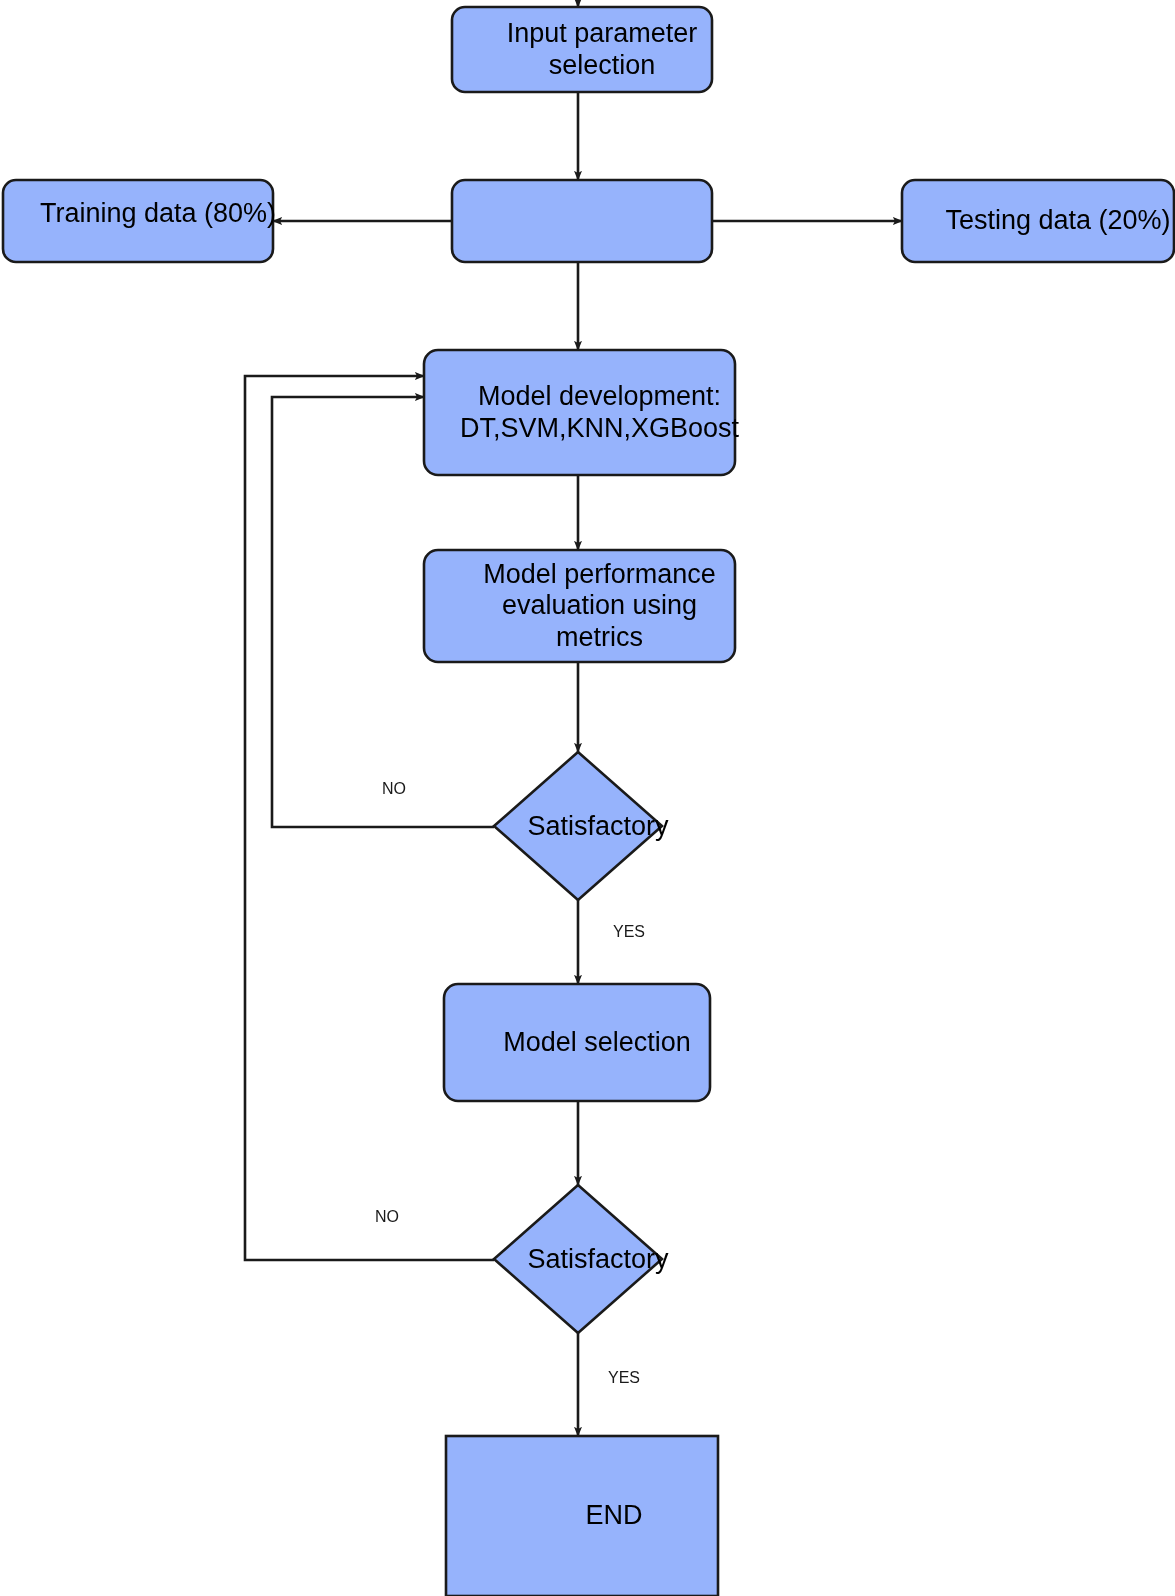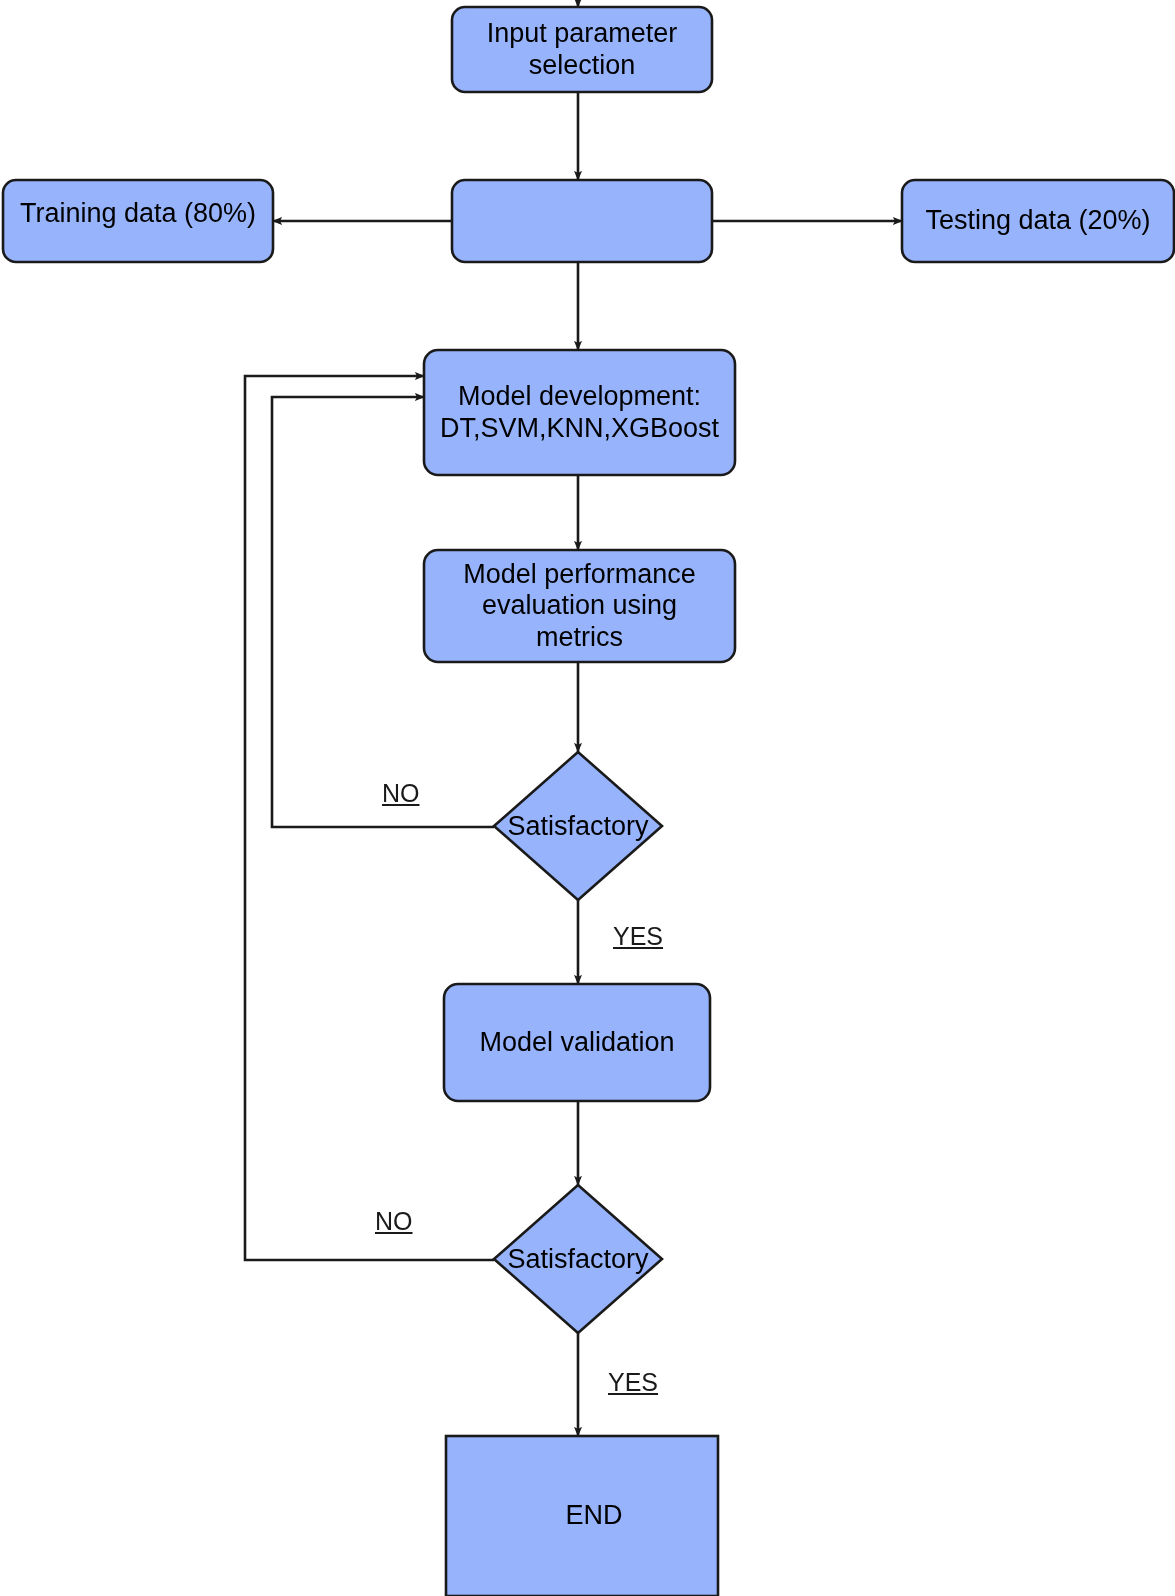--- a/index.html
+++ b/index.html
@@ -29,30 +29,30 @@
     display: flex;
     align-items: center;
     justify-content: center;
     text-align: center;
     color: #000000;
     font-family: "Liberation Sans", sans-serif;
     font-size: 27px;
     line-height: 1.15;
     white-space: pre-line;
     pointer-events: none;
+    margin-left: 20px;
   }
   .edge-label {
     position: absolute;
     color: #1a1a1a;
     font-family: "Liberation Sans", sans-serif;
-    font-size: 25px;
+    font-size: 16px;
     line-height: 1;
     white-space: nowrap;
     pointer-events: none;
-    text-decoration: underline;
   }
 </style>
 </head>
 <body>
 
 <div id="canvas">
 
   <svg id="flow-svg" viewBox="0 0 1175 1596" xmlns="http://www.w3.org/2000/svg">
     <defs>
       <marker id="arrow" markerWidth="12" markerHeight="12" refX="9.2" refY="4" orient="auto" markerUnits="userSpaceOnUse">
@@ -115,21 +115,21 @@
 
   <div class="node-label" style="left:424px; top:550px; width:311px; height:112px;">Model performance
 evaluation using
 metrics</div>
 
   <div class="node-label" style="left:424px; top:350px; width:311px; height:125px;">Model development:
 DT,SVM,KNN,XGBoost</div>
 
   <div class="node-label" style="left:470px; top:806px; width:216px; height:42px;">Satisfactory</div>
 
-  <div class="node-label" style="left:444px; top:984px; width:266px; height:117px;">Model validation</div>
+  <div class="node-label" style="left:444px; top:984px; width:266px; height:117px;">Model selection</div>
 
   <div class="node-label" style="left:470px; top:1239px; width:216px; height:42px;">Satisfactory</div>
 
   <div class="node-label" style="left:446px; top:1436px; width:296px; height:160px;">END</div>
 
   <div class="edge-label" style="left:382px; top:781px;">NO</div>
 
   <div class="edge-label" style="left:613px; top:924px;">YES</div>
 
   <div class="edge-label" style="left:375px; top:1209px;">NO</div>

